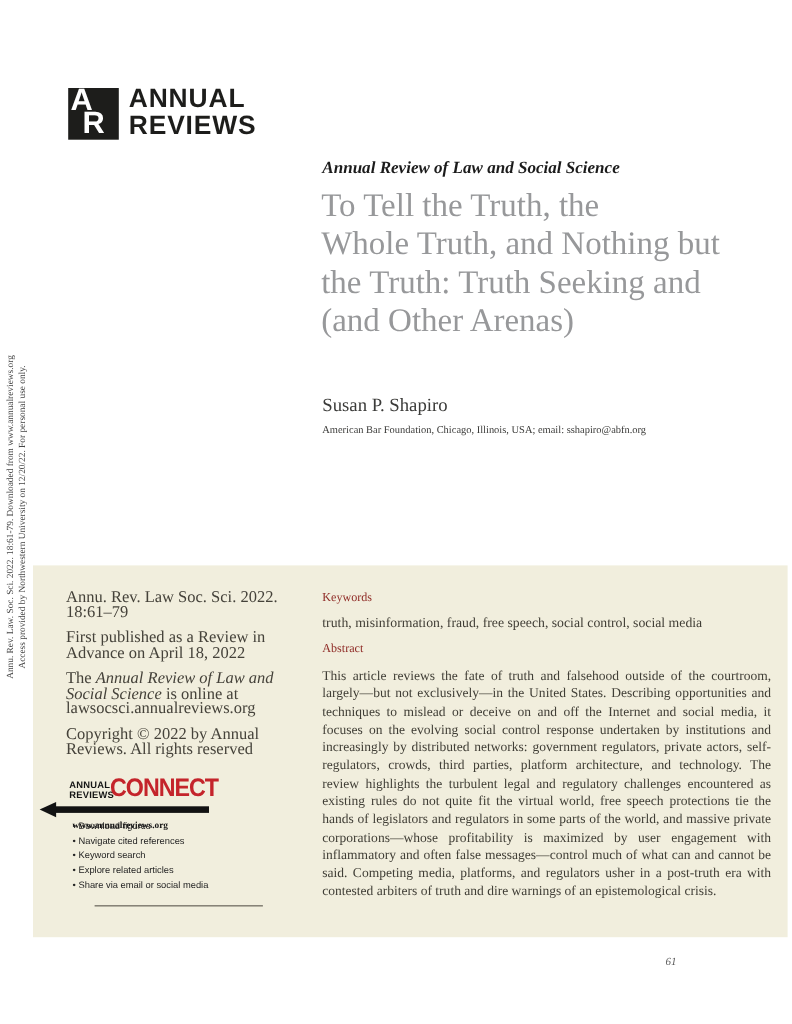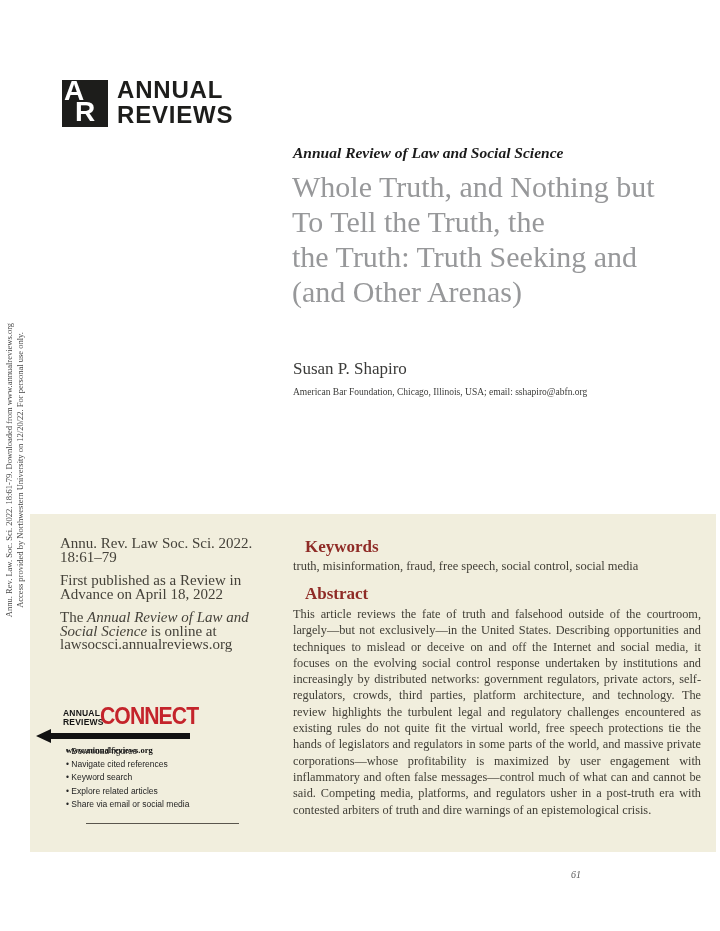--- a/index.html
+++ b/index.html
@@ -94,32 +94,32 @@
     position:absolute; left:30px; top:43px; margin:0; padding:0; list-style:none;
     font-family:"Liberation Sans", sans-serif; font-size:8.5px;
     line-height:13.2px; color:#242424;
   }
   .connect-bullets li::before { content:"• "; }
   .connect-rule { position:absolute; left:50px; top:121px; width:153px; height:1px; background:#5a564d; }
 
   
   .kw-head, .abs-head {
     position:absolute; left:293px;
-    font-weight:700; font-size:17px; color:#8f2b26;margin-left:12px;
+    font-weight:400; font-size:11px; color:#8f2b26;
   }
   .kw-head  { top:537px; }
   .kw-text  { position:absolute; left:293px; top:559px; width:412px; font-size:12.5px; color:#403d35; }
   .abs-head { top:584px; }
   .abs-text {
     position:absolute; left:293px; top:606px; width:408px;
     font-size:12.3px; line-height:16.3px; text-align:justify; color:#403e36;
   }
 
   .page-number {
-    position:absolute; left:571px; top:869px;
+    position:absolute; left:605px; top:869px;
     font-style:italic; font-size:10px; color:#5a5a5a;
   }
 </style>
 </head>
 <body>
 
 <div class="page">
 
   <div class="logo-square">
     <span class="lt">A</span>
@@ -130,34 +130,35 @@
     <div>REVIEWS</div>
   </div>
 
   <div class="strip">
     <div>Annu. Rev. Law. Soc. Sci. 2022. 18:61-79. Downloaded from www.annualreviews.org</div>
     <div>Access provided by Northwestern University on 12/20/22. For personal use only.</div>
   </div>
 
   <div class="journal-line">Annual Review of Law and Social Science</div>
   <div class="article-title">
+    <div>To Tell the Truth, the</div>
     <div>Whole Truth, and Nothing but</div>
-    <div>To Tell the Truth, the</div>
     <div>the Truth: Truth Seeking and</div>
     <div>(and Other Arenas)</div>
   </div>
   <div class="author">Susan P. Shapiro</div>
   <div class="affiliation">American Bar Foundation, Chicago, Illinois, USA; email: sshapiro@abfn.org</div>
 
   <div class="panel"></div>
 
   <div class="meta">
     <p>Annu. Rev. Law Soc. Sci. 2022. 18:61–79</p>
     <p>First published as a Review in Advance on April 18, 2022</p>
     <p><span>The </span><span class="ital">Annual Review of Law and Social Science</span><span> is online at lawsocsci.annualreviews.org</span></p>
+    <p>Copyright © 2022 by Annual Reviews. All rights reserved</p>
   </div>
 
   <div class="connect">
     <div class="connect-brand">
       <div>ANNUAL</div>
       <div>REVIEWS</div>
     </div>
     <div class="connect-word">CONNECT</div>
     <div class="arrow-shaft"></div>
     <div class="arrow-head"></div>

